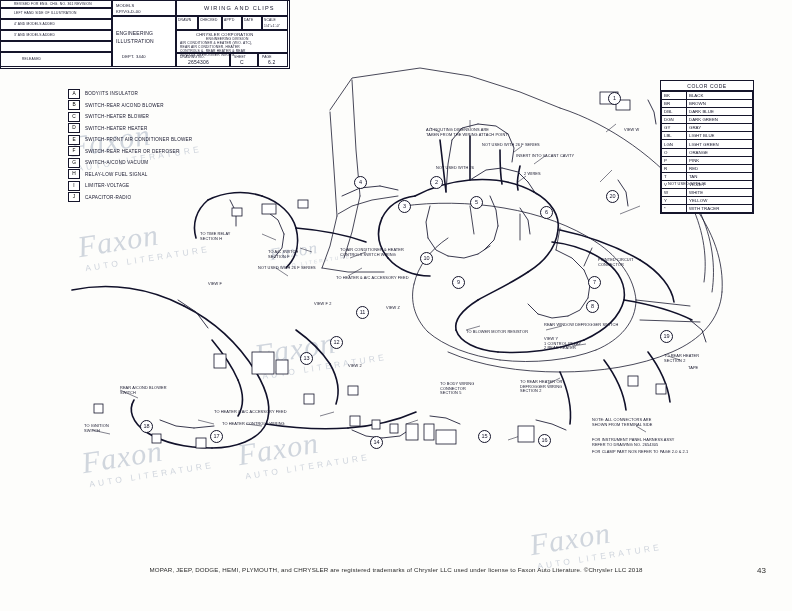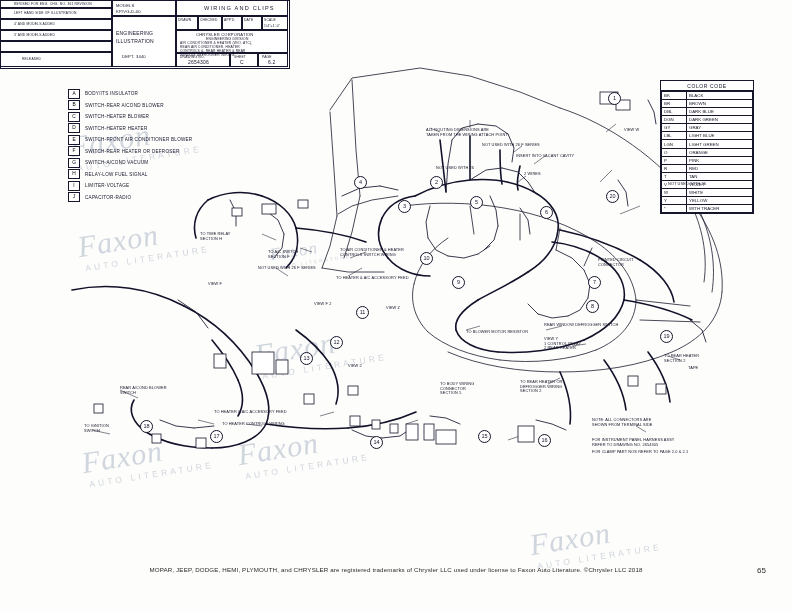--- a/index.html
+++ b/index.html
@@ -612,15 +612,15 @@
 
     <div class="tbtxt sm" style="left:180px; top:54.5px;">DRAWING NO.</div>
     <div class="tbtxt" style="left:188px; top:59px; font-size:5px;">2654306</div>
     <div class="tbtxt sm" style="left:234px; top:54.5px;">SHEET</div>
     <div class="tbtxt" style="left:240px; top:59px; font-size:5px;">C</div>
     <div class="tbtxt sm" style="left:262px; top:54.5px;">PAGE</div>
     <div class="tbtxt" style="left:268px; top:59px; font-size:5px;">6.2</div>
   </div>
 
   <div id="footer-text" class="abs">MOPAR, JEEP, DODGE, HEMI, PLYMOUTH, and CHRYSLER are registered trademarks of Chrysler LLC used under license to Faxon Auto Literature. ©Chrysler LLC 2018</div>
-  <div id="page-number" class="abs">65</div>
+  <div id="page-number" class="abs">43</div>
 
 </div>
 
 </body></html>

